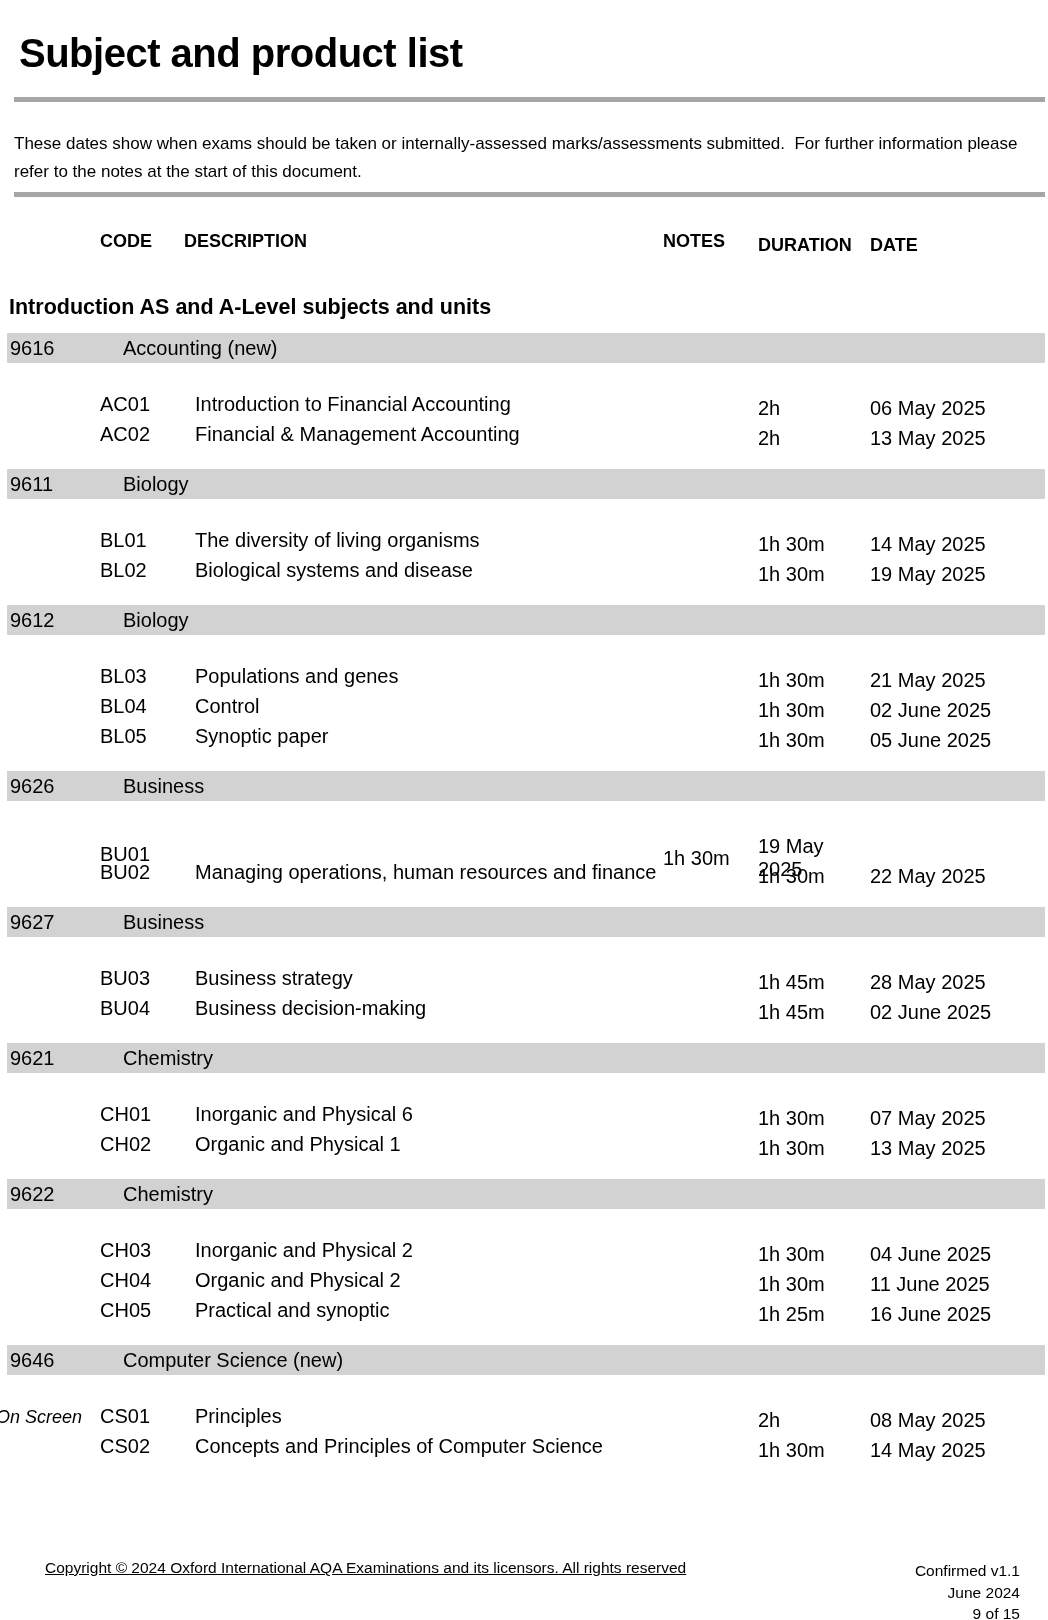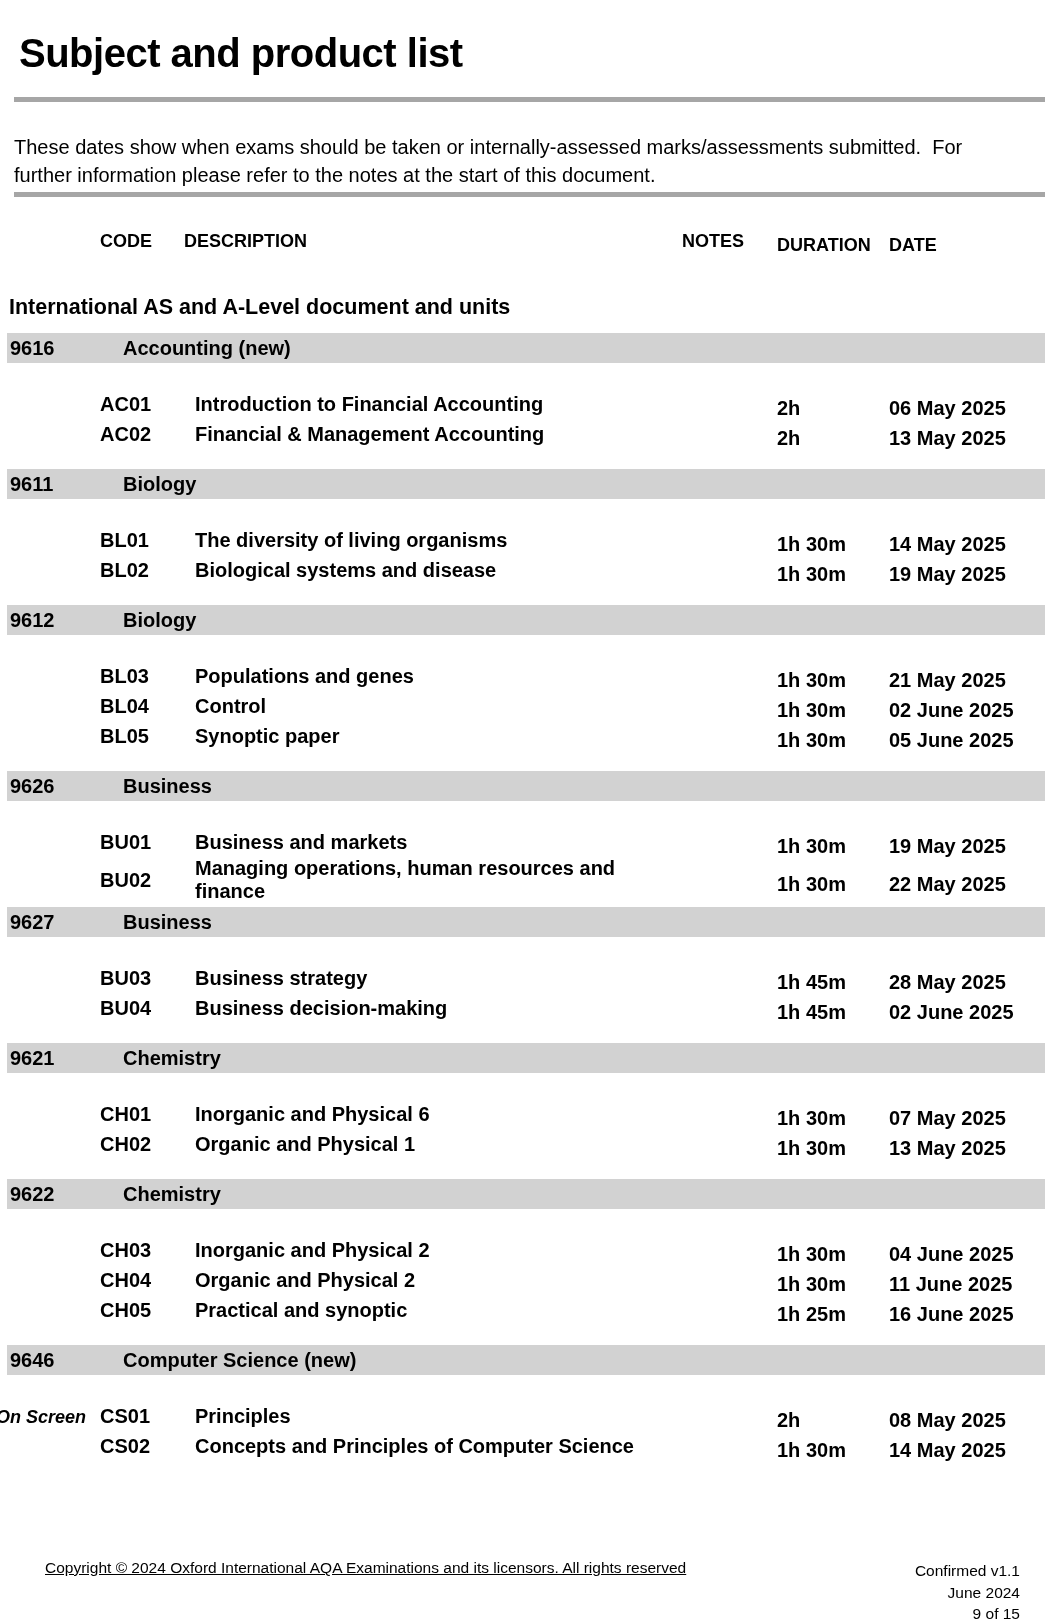--- a/index.html
+++ b/index.html
@@ -16,27 +16,27 @@
   .page-title{
     position:absolute;left:19px;top:4px;
     font-size:40px;font-weight:700;letter-spacing:-0.5px;
     white-space:nowrap;
   }
   .hrule{position:absolute;left:14px;right:3px;height:5px;background:var(--rule);}
   .hrule.top{top:97px;}
   .hrule.bottom{top:192px;}
   .intro{
     position:absolute;left:14px;top:113px;width:1008px;
-    font-size:20px;line-height:28px;white-space:pre-wrap;
+    font-size:17px;line-height:28px;white-space:pre-wrap;
   }
   .grid-row{
     display:grid;
     grid-template-columns:92px 84px 1fr 95px 112px 140px;
     align-items:center;
-    padding-right:19px;
+    padding-right:38px;
   }
   .col-header-row{
     position:absolute;left:0;right:0;top:227px;height:26px;
     font-weight:700;font-size:18px;
   }
   .cell-pl8{padding-left:8px;}
   .cell-pl10{padding-left:10px;}
   .cell-desc{padding-left:19px;}
   .cell-desc-h{padding-left:8px;}
   .cell-right{text-align:left;margin-top:8px;}
@@ -48,21 +48,21 @@
   .subject-band{
     height:30px;margin:0 3px 0 7px;
     background:var(--band);
     display:flex;align-items:center;
     font-size:20px;
   }
   .band-code{width:113px;padding-left:3px;flex:0 0 auto;}
   .band-name{flex:1;}
   .units{margin-top:26px;}
   .unit-row{height:30px;font-size:20px;}
-  .section-block{margin-bottom:20px;font-weight:bold;}
+  .section-block{margin-bottom:20px;}
   .unit-note-text{
     display:inline-block;margin-left:-14px;
     font-style:italic;font-size:18px;white-space:nowrap;
   }
   .footer-copyright{
     position:absolute;left:45px;top:1559px;
     font-size:15.5px;white-space:nowrap;text-decoration:underline;
   }
   .footer-right{
     position:absolute;right:28px;top:1560px;
@@ -82,21 +82,21 @@
 
 <div class="grid-row col-header-row">
   <div></div>
   <div class="cell-pl8">CODE</div>
   <div class="cell-desc-h">DESCRIPTION</div>
   <div>NOTES</div>
   <div class="cell-right">DURATION</div>
   <div class="cell-right">DATE</div>
 </div>
 
-<h2 class="section-heading">International AS and A-Level document and units</h2>
+<h2 class="section-heading">Introduction AS and A-Level subjects and units</h2>
 
 <div class="sections">
   <div class="section-block">
     <div class="subject-band">
       <span class="band-code">9616</span>
       <span class="band-name">Accounting (new)</span>
     </div>
     <div class="units">
   <div class="grid-row unit-row">
     <div class="cell-pl10"><span class="unit-note-text"></span></div>
@@ -181,21 +181,20 @@
 
   <div class="section-block">
     <div class="subject-band">
       <span class="band-code">9626</span>
       <span class="band-name">Business</span>
     </div>
     <div class="units">
   <div class="grid-row unit-row">
     <div class="cell-pl10"><span class="unit-note-text"></span></div>
     <div class="cell-pl8">BU01</div>
-    <div class="cell-desc">Business and markets</div>
     <div></div>
     <div class="cell-right">1h 30m</div>
     <div class="cell-right">19 May 2025</div>
   </div>
 
   <div class="grid-row unit-row">
     <div class="cell-pl10"><span class="unit-note-text"></span></div>
     <div class="cell-pl8">BU02</div>
     <div class="cell-desc">Managing operations, human resources and finance</div>
     <div></div>

